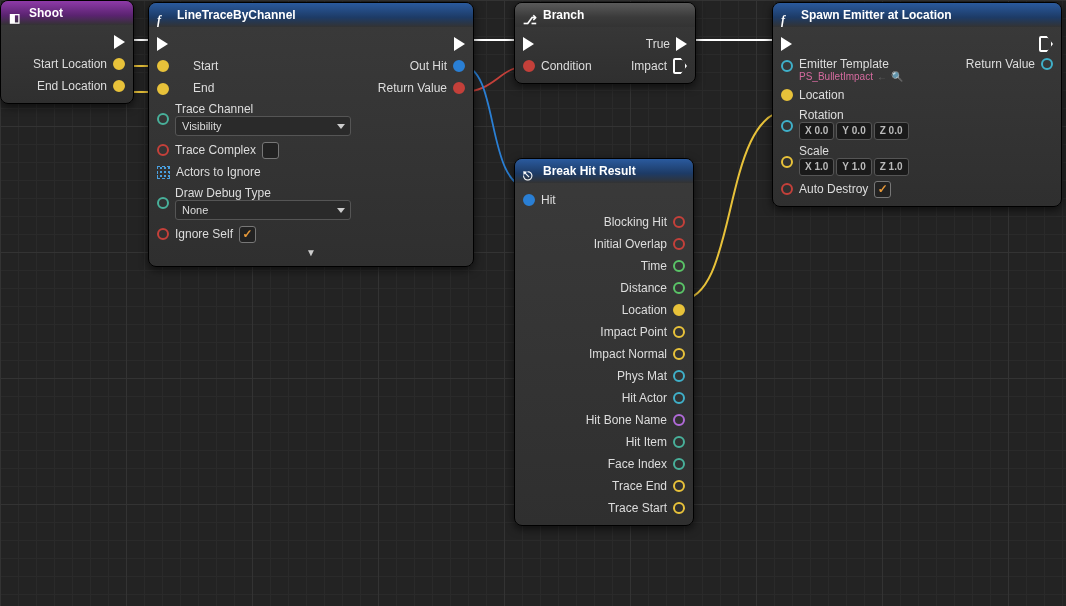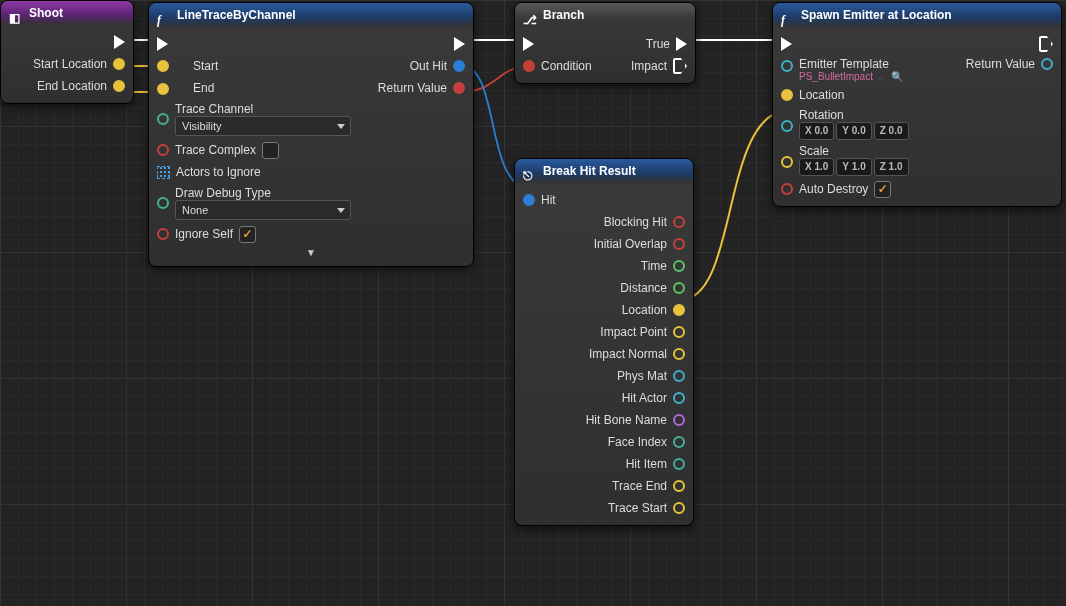--- a/index.html
+++ b/index.html
@@ -217,25 +217,25 @@
       </div>
       <div class="row rowR">
         <span class="lbl">Hit Actor</span>
         <span class="pin hollow c-cyan"></span>
       </div>
       <div class="row rowR">
         <span class="lbl">Hit Bone Name</span>
         <span class="pin hollow c-purple"></span>
       </div>
       <div class="row rowR">
+        <span class="lbl">Hit Item</span>
+        <span class="pin hollow c-teal"></span>
+      </div>
+      <div class="row rowR">
         <span class="lbl">Face Index</span>
-        <span class="pin hollow c-teal"></span>
-      </div>
-      <div class="row rowR">
-        <span class="lbl">Hit Item</span>
         <span class="pin hollow c-teal"></span>
       </div>
       <div class="row rowR">
         <span class="lbl">Trace End</span>
         <span class="pin hollow c-yellow"></span>
       </div>
       <div class="row rowR">
         <span class="lbl">Trace Start</span>
         <span class="pin hollow c-yellow"></span>
       </div>

